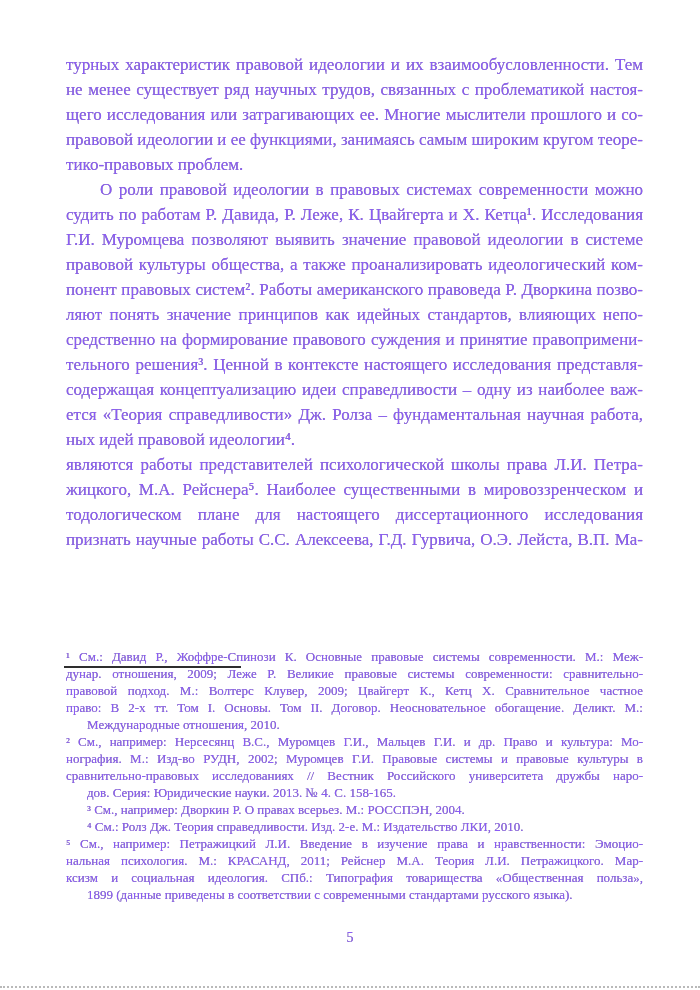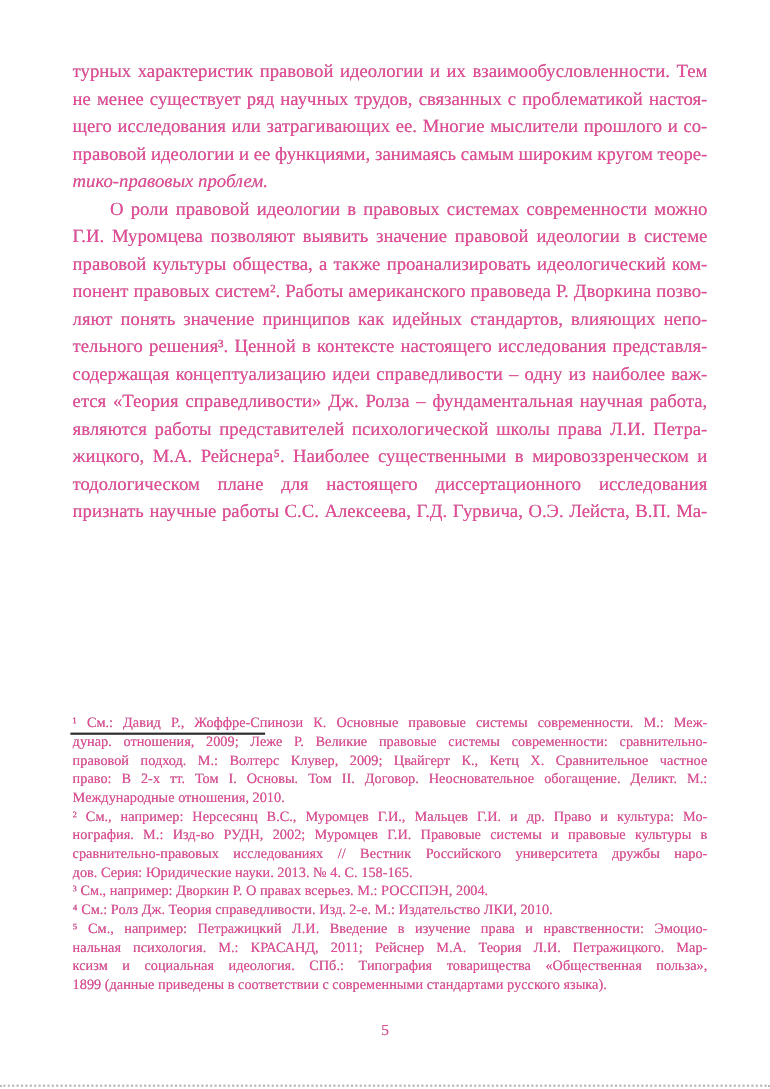--- a/index.html
+++ b/index.html
@@ -6,21 +6,21 @@
     margin: 0;
     padding: 0;
     background: #ffffff;
   }
   .page {
     position: relative;
     width: 700px;
     height: 990px;
     background: #ffffff;
     font-family: "Liberation Serif", "DejaVu Serif", serif;
-    color: #ec4899;
+    color: #8b5cf6;
     overflow: hidden;
     text-shadow: 0 0 0.5px rgba(40,40,40,0.55);
   }
   .body-text {
     position: absolute;
     left: 66px;
     top: 52px;
     width: 577px;
     font-size: 17px;
     line-height: 25px;
@@ -28,21 +28,20 @@
   .para { margin: 0; }
   .line {
     height: 25px;
     overflow: hidden;
     text-align: justify;
     text-align-last: justify;
     -moz-text-align-last: justify;
   }
   .line.endline {
     text-align-last: left;
-    font-style: italic;
     -moz-text-align-last: left;
   }
   .line.indent { text-indent: 34px; }
   .footnote-sep {
     position: absolute;
     left: 64px;
     top: 666px;
     width: 177px;
     height: 0;
     border-top: 2px solid #2e2e2e;
@@ -57,20 +56,21 @@
   }
   .fn-line {
     height: 17px;
     overflow: hidden;
     text-align: justify;
     text-align-last: justify;
     -moz-text-align-last: justify;
   }
   .fn-line.endline {
     text-align-last: left;
+    margin-left: 21px;
     -moz-text-align-last: left;
   }
   .page-number {
     position: absolute;
     top: 930px;
     left: 0;
     width: 700px;
     text-align: center;
     font-size: 14px;
   }
@@ -92,27 +92,30 @@
   <div class="body-text">
       <div class="para">
         <div class="line">турных характеристик правовой идеологии и их взаимообусловленности. Тем</div>
         <div class="line">не менее существует ряд научных трудов, связанных с проблематикой настоя-</div>
         <div class="line">щего исследования или затрагивающих ее. Многие мыслители прошлого и со-</div>
         <div class="line">правовой идеологии и ее функциями, занимаясь самым широким кругом теоре-</div>
         <div class="line endline">тико-правовых проблем.</div>
       </div>
       <div class="para">
         <div class="line indent">О роли правовой идеологии в правовых системах современности можно</div>
+        <div class="line">судить по работам Р. Давида, Р. Леже, К. Цвайгерта и Х. Кетца¹. Исследования</div>
         <div class="line">Г.И. Муромцева позволяют выявить значение правовой идеологии в системе</div>
         <div class="line">правовой культуры общества, а также проанализировать идеологический ком-</div>
         <div class="line">понент правовых систем². Работы американского правоведа Р. Дворкина позво-</div>
         <div class="line">ляют понять значение принципов как идейных стандартов, влияющих непо-</div>
+        <div class="line">средственно на формирование правового суждения и принятие правопримени-</div>
         <div class="line">тельного решения³. Ценной в контексте настоящего исследования представля-</div>
         <div class="line">содержащая концептуализацию идеи справедливости – одну из наиболее важ-</div>
         <div class="line">ется «Теория справедливости» Дж. Ролза – фундаментальная научная работа,</div>
+        <div class="line endline">ных идей правовой идеологии⁴.</div>
       </div>
       <div class="para">
         <div class="line">являются работы представителей психологической школы права Л.И. Петра-</div>
         <div class="line">жицкого, М.А. Рейснера⁵. Наиболее существенными в мировоззренческом и ме-</div>
         <div class="line">тодологическом плане для настоящего диссертационного исследования следует</div>
         <div class="line">признать научные работы С.С. Алексеева, Г.Д. Гурвича, О.Э. Лейста, В.П. Ма-</div>
       </div>
     </div>
 
   <div class="footnote-sep"></div>

